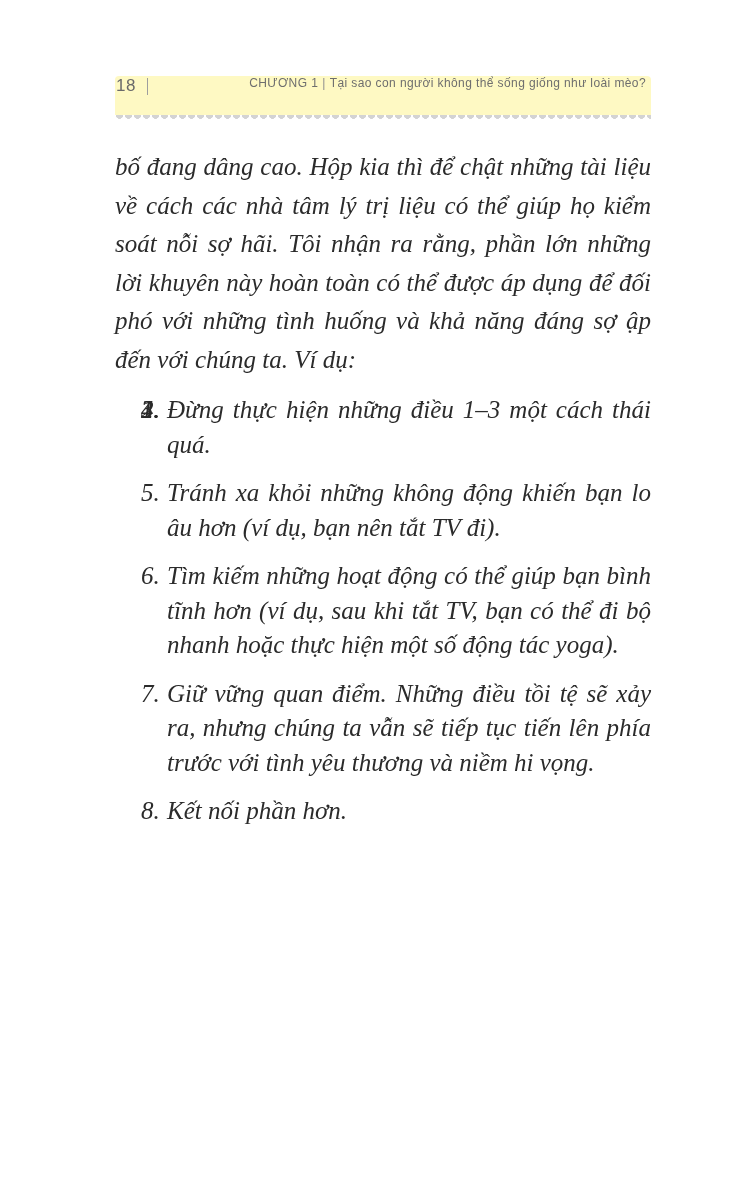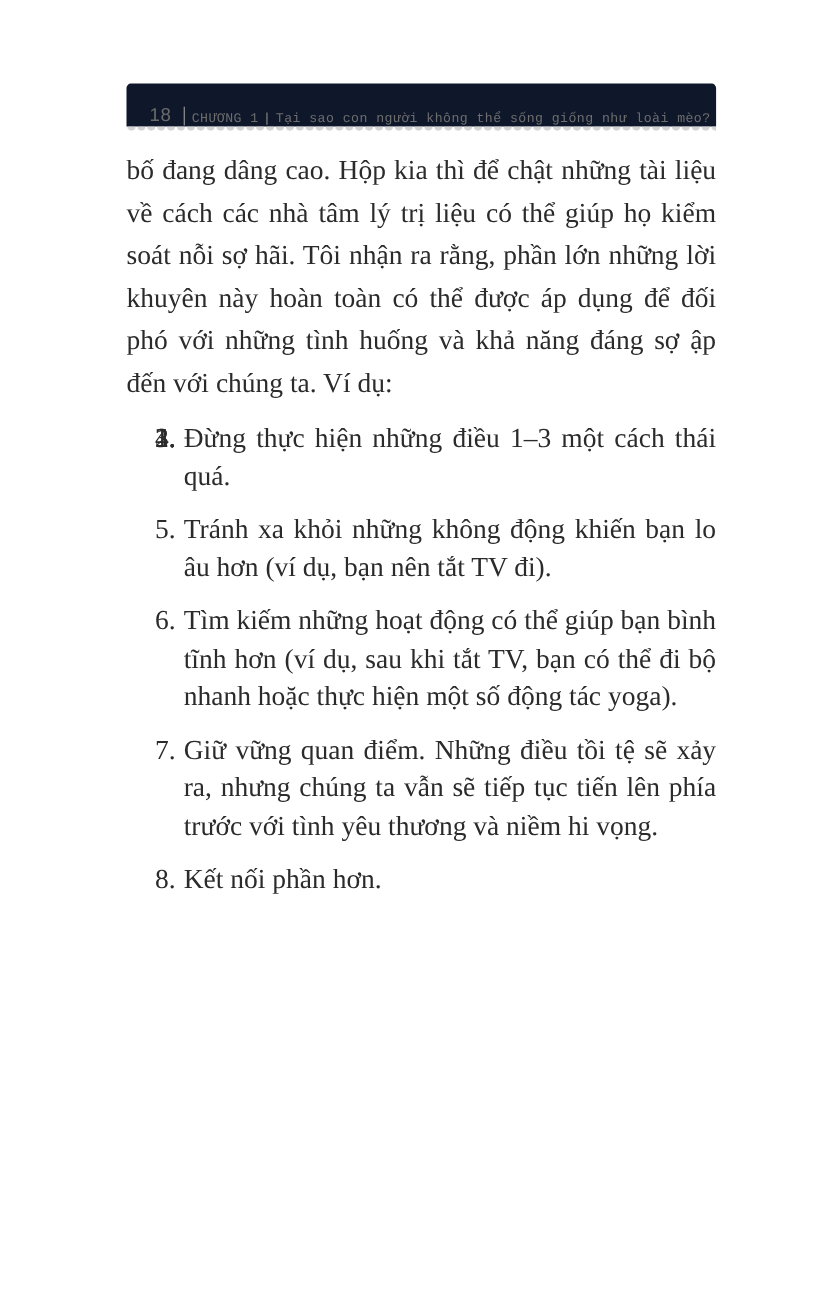--- a/index.html
+++ b/index.html
@@ -11,26 +11,26 @@
     font-family: "Liberation Serif", "DejaVu Serif", serif;
   }
 
   
   .header-bar {
     position: absolute;
     left: 115px;
     top: 76px;
     width: 536px;
     height: 39px;
-    background: #0f172a;
+    background: #fef9c3;
     border-radius: 4px 4px 0 0;
     display: flex;
-    align-items: flex-end;
+    align-items: flex-start;
     justify-content: space-between;
-    padding: 0 5px 0 21px;
+    padding: 0 5px 0 1px;
   }
   
   .header-bar::after {
     content: "";
     position: absolute;
     top: 100%;
     left: 0;
     right: 0;
     height: 5px;
     background-image: radial-gradient(circle at 4.5px 0px, #d3d3d3 3.6px, rgba(211,211,211,0) 4px);
@@ -48,39 +48,40 @@
     letter-spacing: 0.5px;
   }
   .head-divider {
     display: inline-block;
     width: 1.5px;
     height: 17px;
     background: #9e9e9e;
     margin-left: 11px;
   }
   .chapter-line {
-    font-family: Liberation Mono, monospace;
+    font-family: Liberation Sans, sans-serif;
     font-size: 12px;
     color: #6e6e6e;
     letter-spacing: 0.4px;
     white-space: nowrap;
   }
   .chapter-line .pipe {
     color: #8d8d8d;
     padding: 0 4px;
   }
 
   
   .content {
     position: absolute;
     left: 115px;
-    top: 137px;
+    top: 148px;
     width: 536px;
     color: #2b2b2b;
     font-size: 25px;
+    font-style: italic;
   }
   .content p.lead {
     line-height: 38.5px;
     text-align: justify;
   }
   ol.advice-list {
     list-style: none;
     margin-top: 2px;
   }
   ol.advice-list li {

